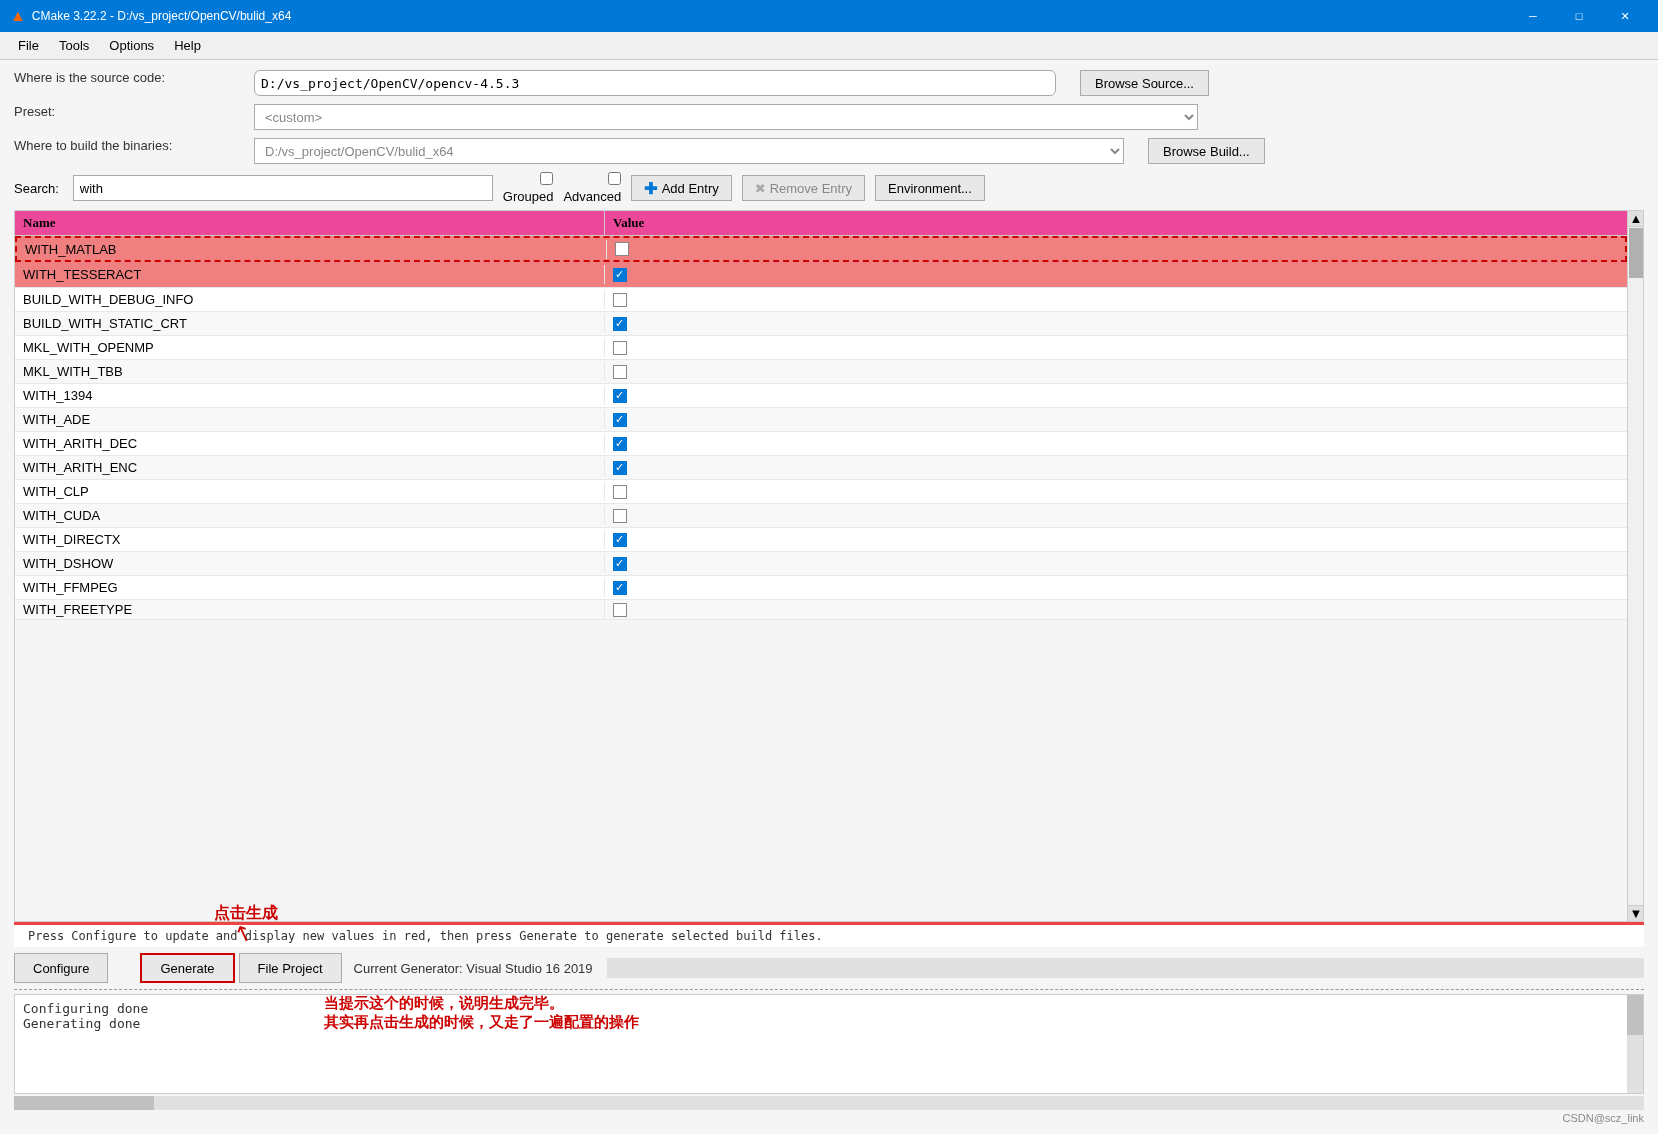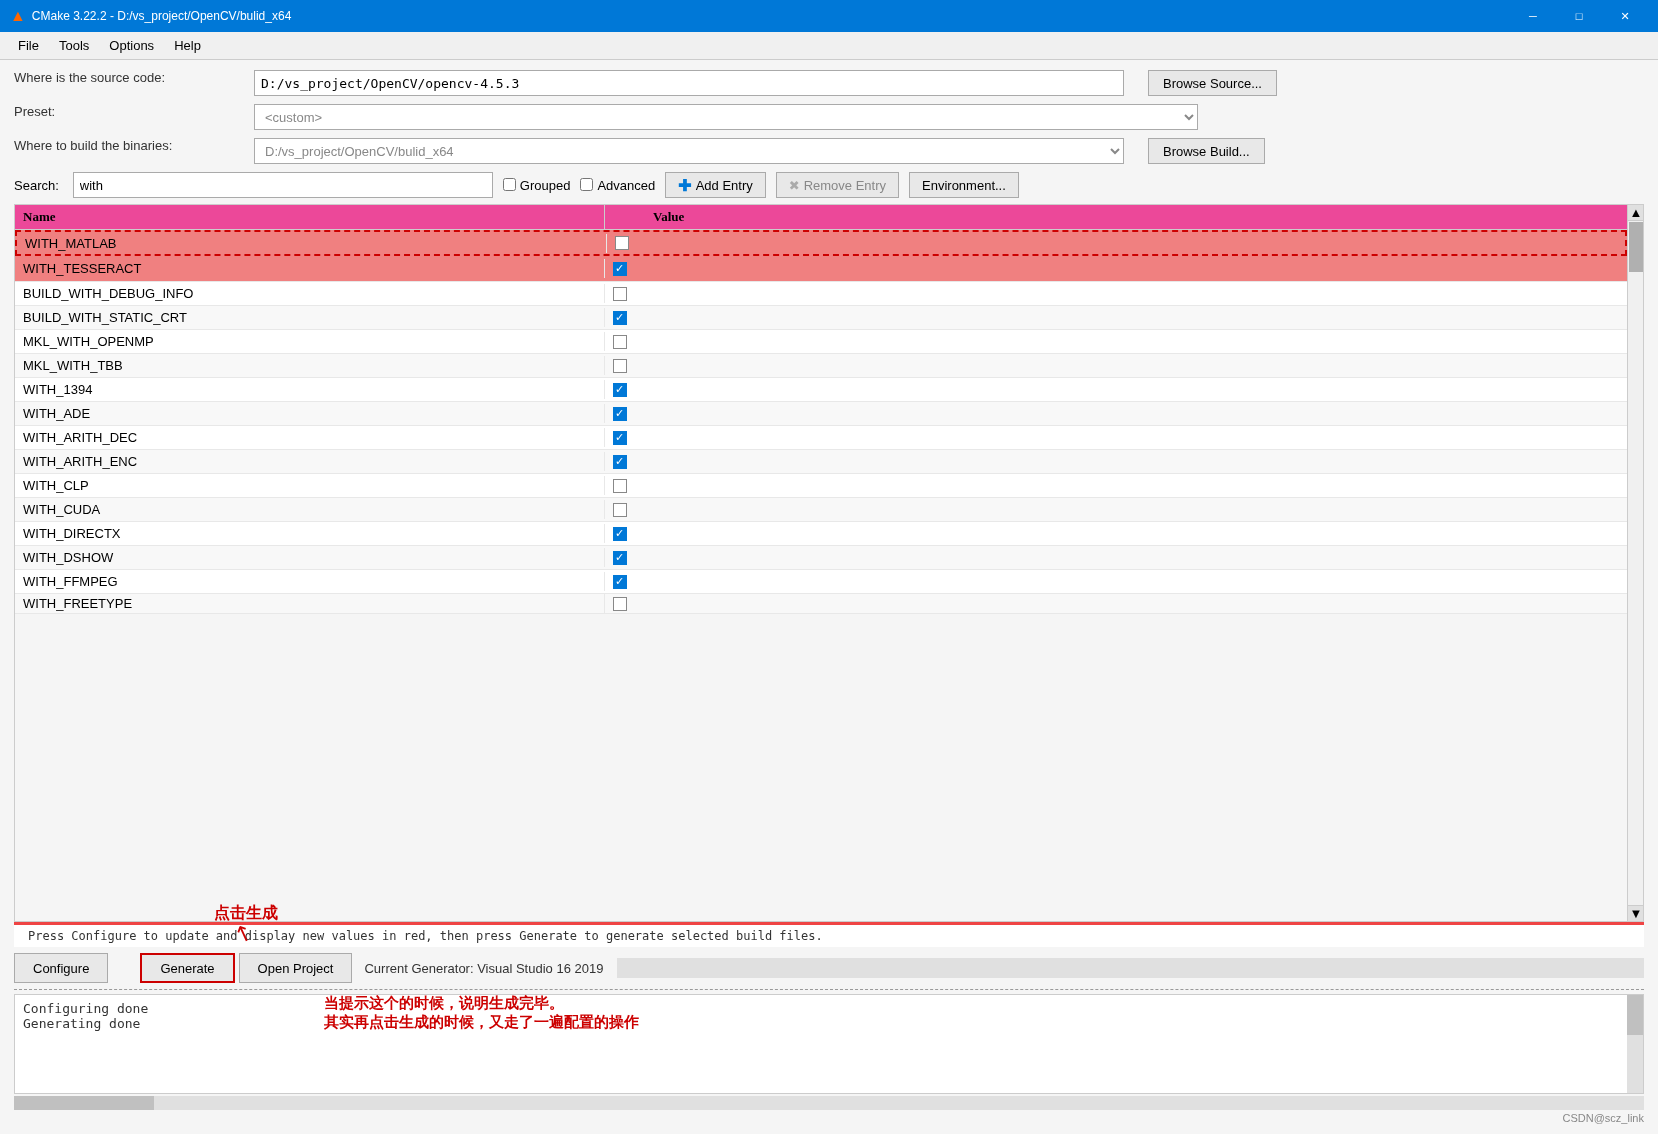--- a/index.html
+++ b/index.html
@@ -103,23 +103,24 @@
     #search-input {
       width: 420px;
       height: 26px;
       border: 1px solid #aaa;
       padding: 2px 6px;
       font-size: 13px;
       background: white;
     }
     .checkbox-group {
       display: flex;
-      align-items: flex-start;
+      align-items: flex-end;
       gap: 4px;
       font-size: 13px;
+      flex-direction: column;
     }
     .checkbox-group input { cursor: pointer; }
     .add-entry-btn {
       display: flex; align-items: center; gap: 4px;
       height: 26px; padding: 0 12px;
       background: #e8e8e8;
       border: 1px solid #aaa;
       cursor: pointer;
       font-size: 13px;
     }
@@ -146,21 +147,21 @@
     }
     #table-header {
       display: flex;
       background: #ec4899;
       border-bottom: 1px solid #ccc;
       font-weight: bold;
       font-size: 13px;
       font-family: Liberation Serif, serif;
     }
     .col-name { width: 590px; padding: 4px 8px; border-right: 1px solid #ccc; }
-    .col-value { flex: 1; padding: 4px 8px; margin-left: 40px; }
+    .col-value { flex: 1; padding: 4px 8px; }
 
     #table-body {
       flex: 1;
       overflow-y: auto;
     }
     .table-row {
       display: flex;
       align-items: center;
       border-bottom: 1px solid #e8e8e8;
       min-height: 24px;
@@ -307,21 +308,21 @@
   <span class="menu-item">File</span>
   <span class="menu-item">Tools</span>
   <span class="menu-item">Options</span>
   <span class="menu-item">Help</span>
 </div>
 
 <div id="main">
 
   <div class="form-row">
     <span class="form-label">Where is the source code:</span>
-    <input class="form-input" type="text" value="D:/vs_project/OpenCV/opencv-4.5.3" style="width: 870px; flex: 0 0 auto;">
+    <input class="form-input" type="text" value="D:/vs_project/OpenCV/opencv-4.5.3" style="width: 802px; flex: 0 0 auto; border-radius: 6px;">
     <button class="browse-btn">Browse Source...</button>
   </div>
 
   <div class="form-row">
     <span class="form-label">Preset:</span>
     <select class="form-select" style="width:944px; flex:none; color:#888;">
       <option>&lt;custom&gt;</option>
     </select>
   </div>
 
@@ -495,21 +496,21 @@
   <div style="position:relative; height:0;">
     <div style="position:absolute; top:-44px; left:200px; color:#cc0000; font-size:16px; font-weight:bold; pointer-events:none;">
       <span>点击生成</span>
     </div>
     <div style="position:absolute; top:-26px; left:220px; color:#cc0000; font-size:22px; pointer-events:none; transform:rotate(200deg) scaleX(-1);">↙</div>
   </div>
 
   <div id="button-row">
     <button class="action-btn">Configure</button>
     <button class="action-btn highlighted">Generate</button>
-    <button class="action-btn">Open Project</button>
+    <button class="action-btn">File Project</button>
     <span id="generator-label">Current Generator: Visual Studio 16 2019</span>
     <div id="progress-area"></div>
   </div>
 
   <div style="border-top:1px dashed #999; margin-bottom:4px;"></div>
 
   <div style="position:relative; display:flex; flex-direction:column;">
     <div id="log-area-container" class="red-outline">
       <div id="log-area">
         <div>Configuring done</div>

